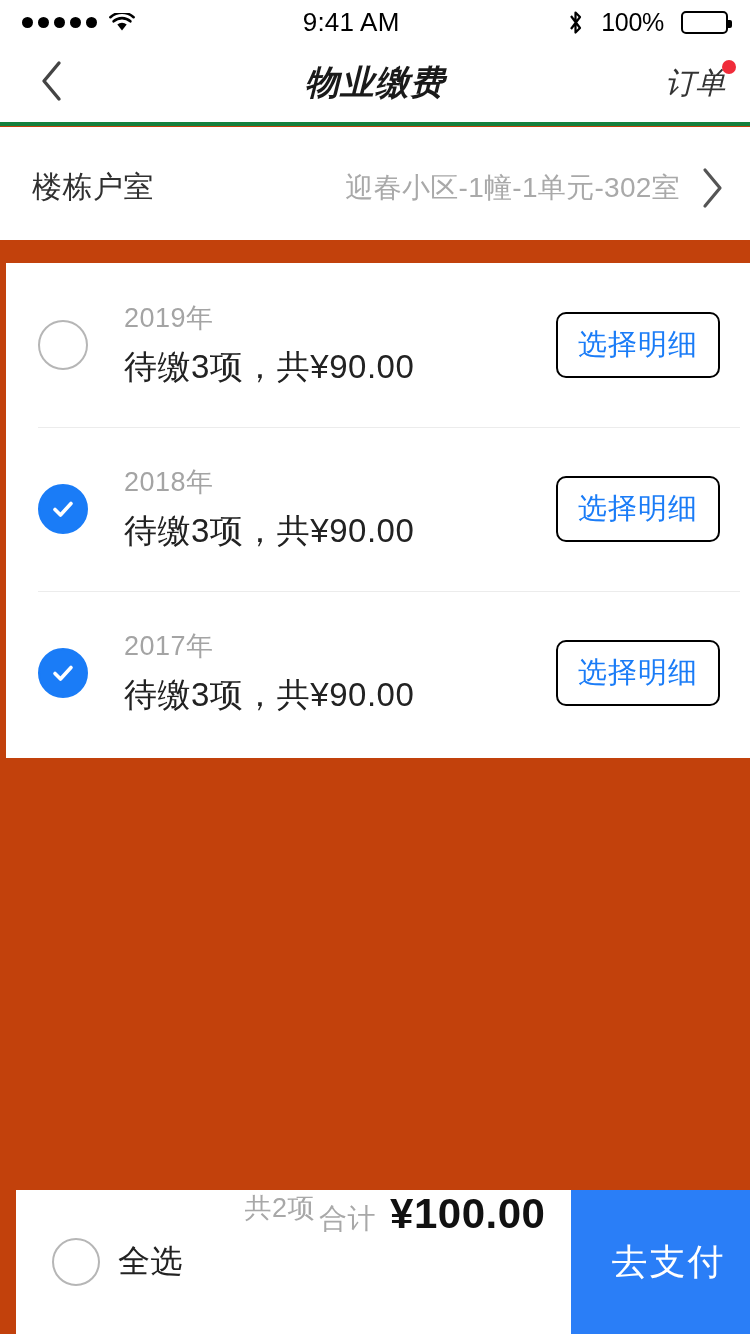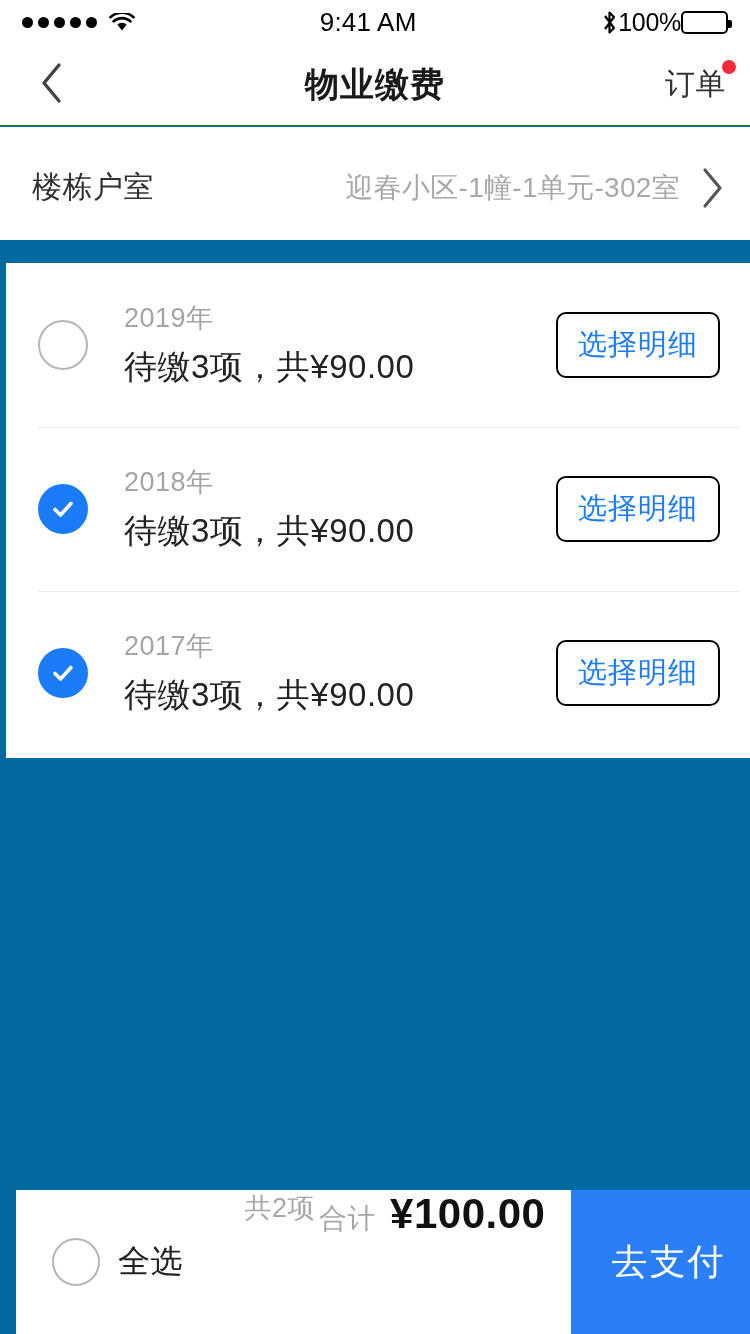--- a/index.html
+++ b/index.html
@@ -2,53 +2,53 @@
 <html><head>
 <meta charset="utf-8">
 <style>
   * { box-sizing: border-box; margin: 0; padding: 0; }
   html, body {
     width: 750px; height: 1334px;
     font-family: "Liberation Sans", "DejaVu Sans", sans-serif;
     background: #000000;
     overflow: hidden;
   }
-  #app { position: relative; width: 750px; height: 1334px; background: #0369a1; }
+  #app { position: relative; width: 750px; height: 1334px; background: #c2410c; }
 
   
   .statusbar {
     position: absolute; top: 0; left: 0; width: 750px; height: 44px;
     background: #ffffff; color: #000;
     display: flex; align-items: center; justify-content: space-between;
     padding: 0 22px;
   }
   .sb-left { display: flex; align-items: center; gap: 12px; }
   .dots { display: flex; align-items: center; gap: 5px; }
   .dot { width: 11px; height: 11px; border-radius: 50%; background: #000; display: block; }
   .wifi { position: relative; width: 26px; height: 19px; }
   .wifi svg { display: block; }
   .sb-center { font-size: 26px; font-weight: 500; letter-spacing: 0.2px; }
-  .sb-right { display: flex; align-items: center; gap: 0; justify-content: space-between; }
+  .sb-right { display: flex; align-items: center; gap: 17px; justify-content: space-between; }
   .bt svg { display: block; }
   .batt-pct { font-size: 25px; font-weight: 400; letter-spacing: -0.3px; }
   .batt {
     width: 47px; height: 23px; border: 2.5px solid #000; border-radius: 5px;
     position: relative; padding: 2.5px;
   }
   .batt-fill { width: 100%; height: 100%; background: #000; border-radius: 1.5px; }
   .batt:after {
     content: ""; position: absolute; right: -6px; top: 7px;
     width: 4px; height: 8px; background: #000; border-radius: 0 2px 2px 0;
   }
 
   
   .navbar {
     position: absolute; top: 44px; left: 0; width: 750px; height: 82px;
-    background: #ffffff; border-bottom: 1px solid #15803d;
-    display: flex; align-items: center;
+    background: #ffffff; border-bottom: 4px solid #15803d;
+    display: flex; align-items: center; font-style: italic;
   }
   .nav-back {
     width: 110px; height: 100%;
     display: flex; align-items: center; padding-left: 40px;
   }
   .nav-title {
     flex: 1; text-align: center; font-size: 34px; font-weight: 700;
     color: #1a1a1a; letter-spacing: 1px;
   }
   .nav-action {

